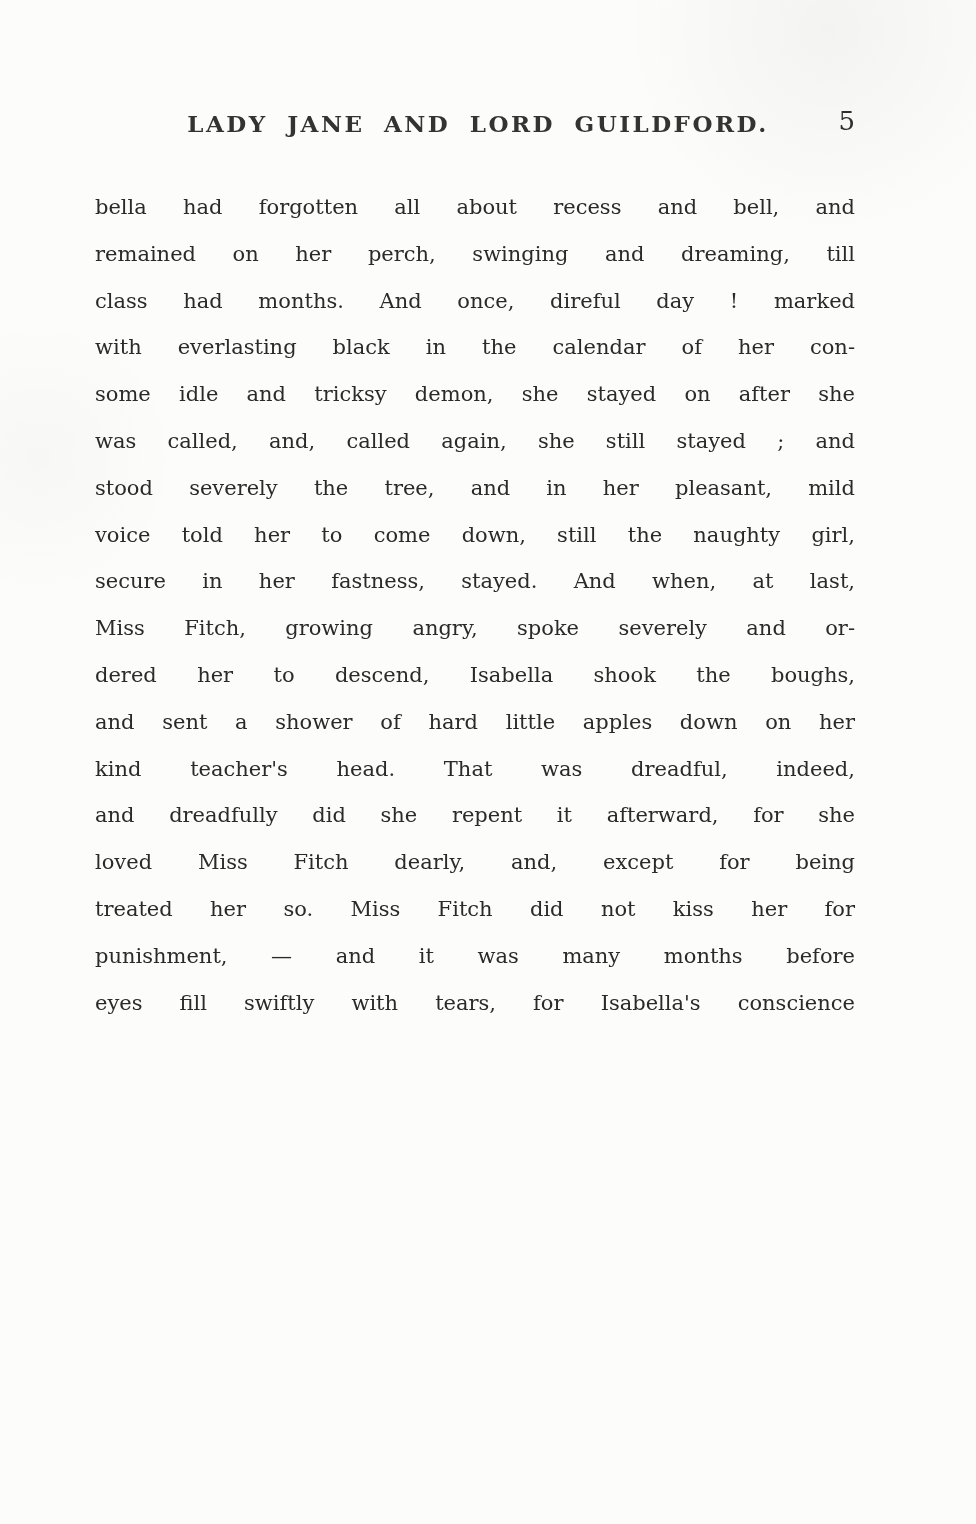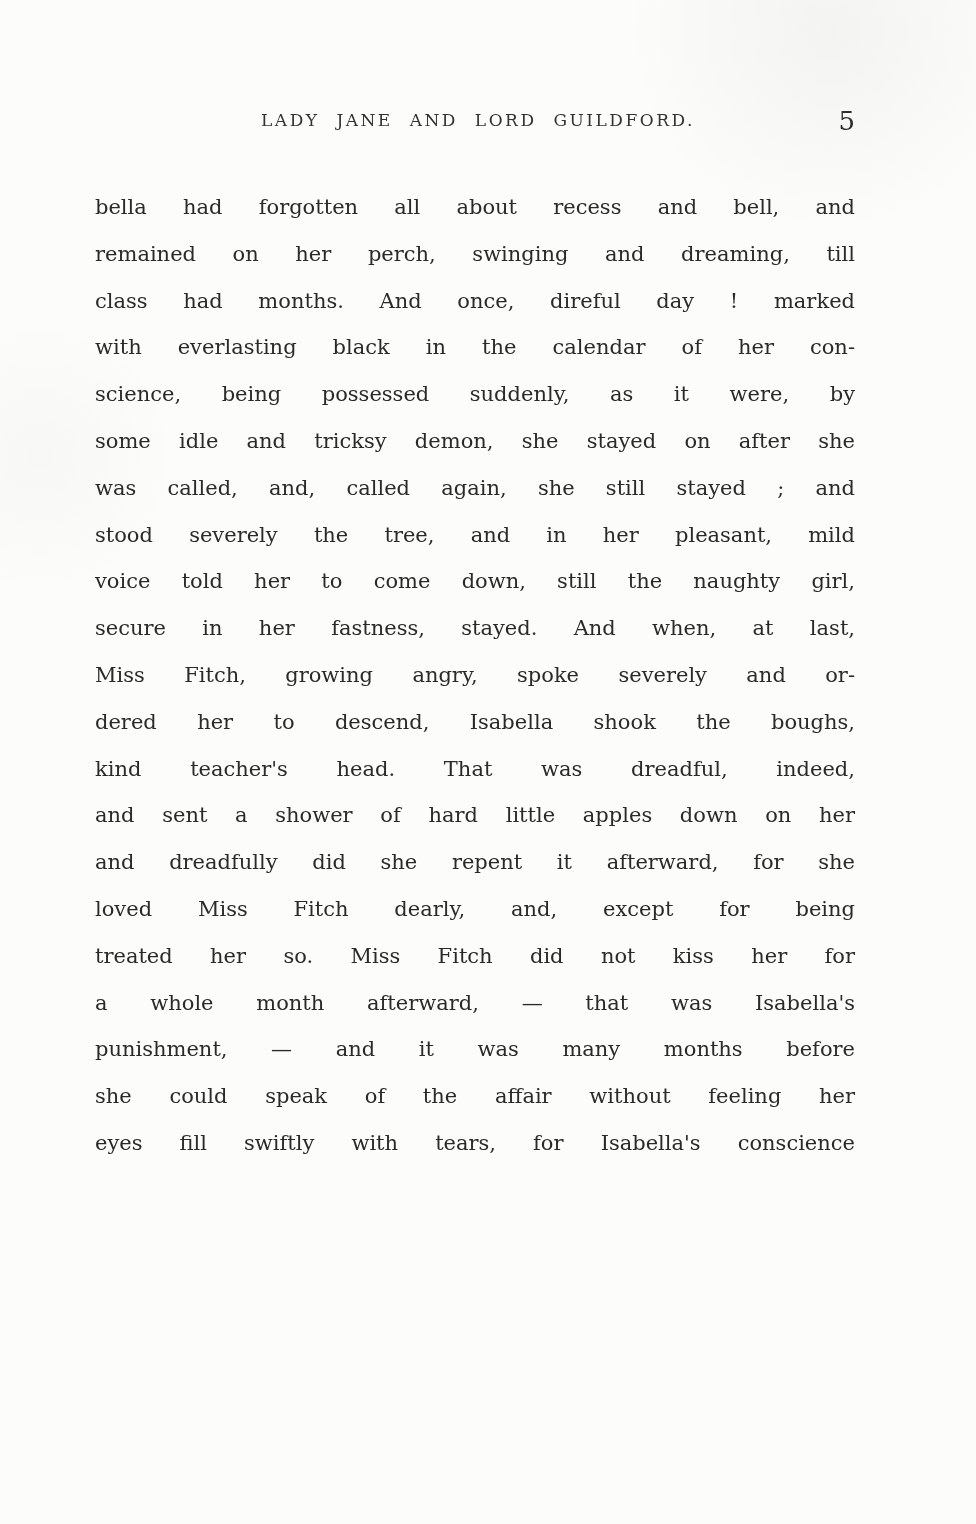--- a/index.html
+++ b/index.html
@@ -22,22 +22,22 @@
   }
   .running-header {
     position: absolute;
     top: 110px;
     left: 95px;
     width: 766px;
     height: 40px;
   }
   .running-header .title {
     text-align: center;
-    font-size: 17px;
-    font-weight: normal;
+    font-size: 23px;
+    font-weight: bold;
     letter-spacing: 2.5px;
     word-spacing: 9px;
     color: #333331;
   }
   .running-header .page-number {
     position: absolute;
     right: 6px;
     top: -4px;
     font-size: 26px;
     color: #2e2e2c;
@@ -67,32 +67,29 @@
     <div class="title">LADY JANE AND LORD GUILDFORD.</div>
     <div class="page-number">5</div>
   </div>
 
   <div class="body-text">
 
   <div class="line">bella had forgotten all about recess and bell, and</div>
       <div class="line">remained on her perch, swinging and dreaming, till</div>
       <div class="line">class had months.  And once, direful day ! marked</div>
       <div class="line">with everlasting black in the calendar of her con-</div>
-      <div class="line">science, being possessed suddenly, as it were, by</div>
       <div class="line">some idle and tricksy demon, she stayed on after she</div>
       <div class="line">was called, and, called again, she still stayed ; and</div>
       <div class="line">stood severely the tree, and in her pleasant, mild</div>
       <div class="line">voice told her to come down, still the naughty girl,</div>
       <div class="line">secure in her fastness, stayed.  And when, at last,</div>
       <div class="line">Miss Fitch, growing angry, spoke severely and or-</div>
       <div class="line">dered her to descend, Isabella shook the boughs,</div>
+      <div class="line">and sent a shower of hard little apples down on her</div>
       <div class="line">kind teacher's head.  That was dreadful, indeed,</div>
-      <div class="line">and sent a shower of hard little apples down on her</div>
       <div class="line">and dreadfully did she repent it afterward, for she</div>
       <div class="line">loved Miss Fitch dearly, and, except for being</div>
       <div class="line">treated her so.  Miss Fitch did not kiss her for</div>
-      <div class="line">a whole month afterward, — that was Isabella's</div>
       <div class="line">punishment, — and it was many months before</div>
-      <div class="line">she could speak of the affair without feeling her</div>
       <div class="line">eyes fill swiftly with tears, for Isabella's conscience</div>
     </div>
 
 </div>
 
 </body></html>

